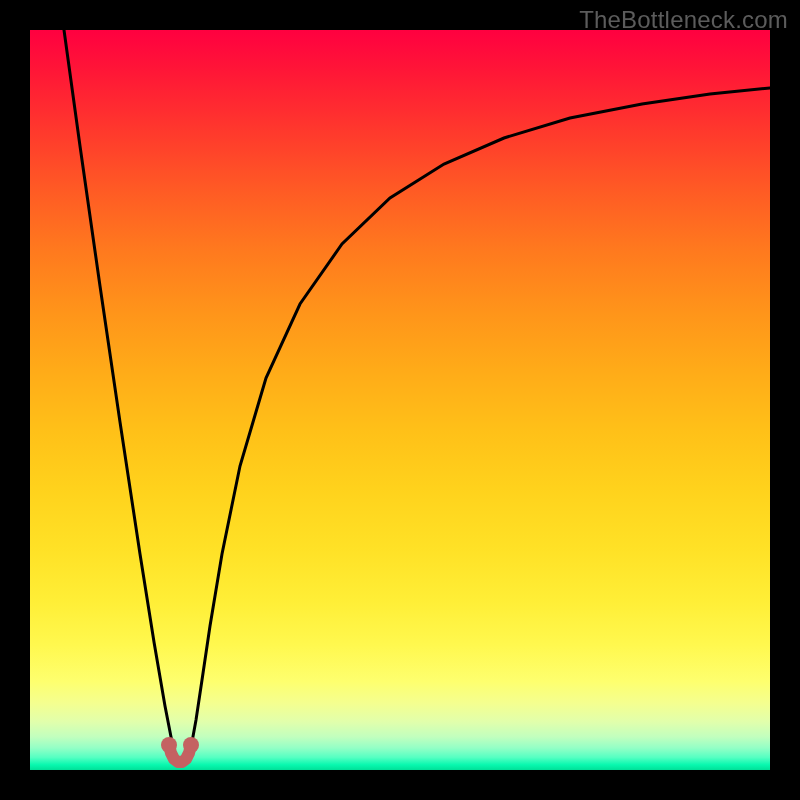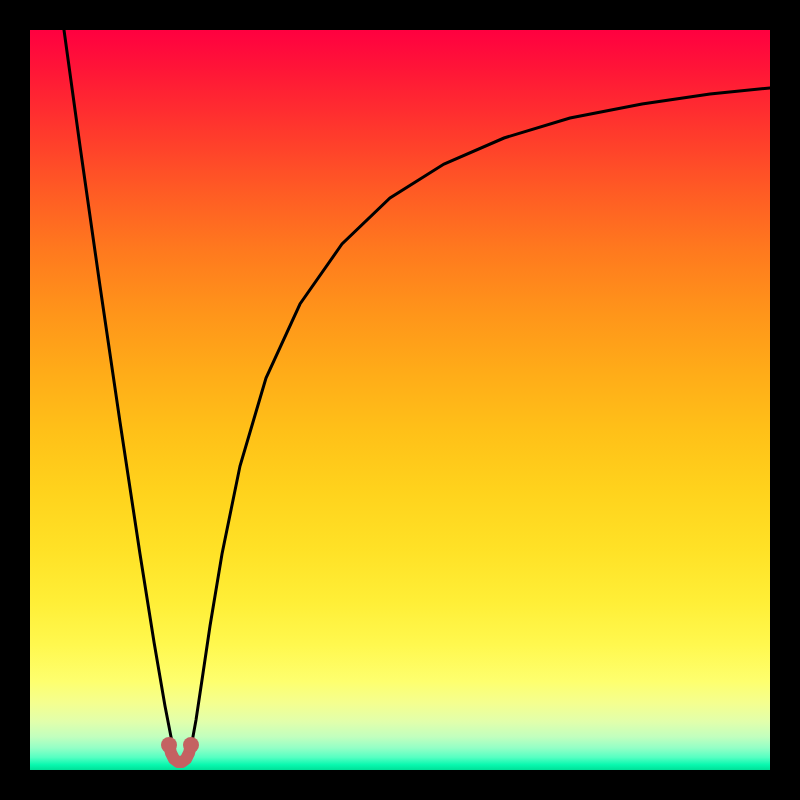--- a/index.html
+++ b/index.html
@@ -80,13 +80,14 @@
     <div class="gradient"></div>
 
     <svg class="curves" viewBox="0 0 740 740" preserveAspectRatio="none">
       <path d="M34 0 L50 116 L70 256 L90 392 L110 524 L124 612 L135 676 L142 712 L146 727 L150 733 L154 733 L158 727 L162 712 L166 690 L172 650 L180 596 L192 524 L210 436 L236 348 L270 274 L312 214 L360 168 L414 134 L474 108 L540 88 L612 74 L680 64 L740 58" id="curve-path" fill="none" stroke="#000" stroke-width="3" stroke-linecap="round"></path>
       <path d="M139 715 L141 723 L144 729 L148 732 L152 732 L156 729 L159 723 L161 715" id="valley-path" fill="none" stroke="#c46262" stroke-width="12" stroke-linecap="round" stroke-linejoin="round"></path>
       <circle id="valley-dot-l" r="8" fill="#c46262" cx="139" cy="715"></circle>
       <circle id="valley-dot-r" r="8" fill="#c46262" cx="161" cy="715"></circle>
     </svg>
   </div>
 
+  <div class="watermark">TheBottleneck.com</div>
 </div>
 
 </body></html>

